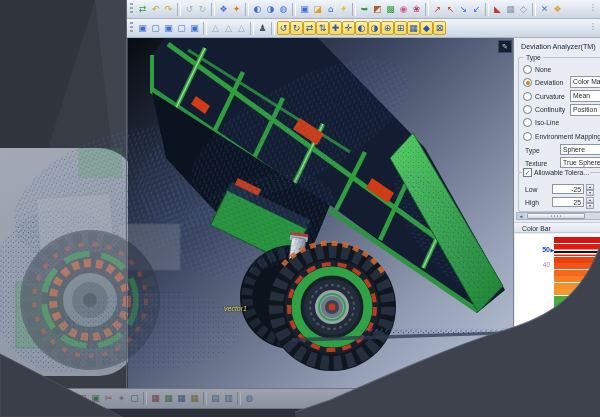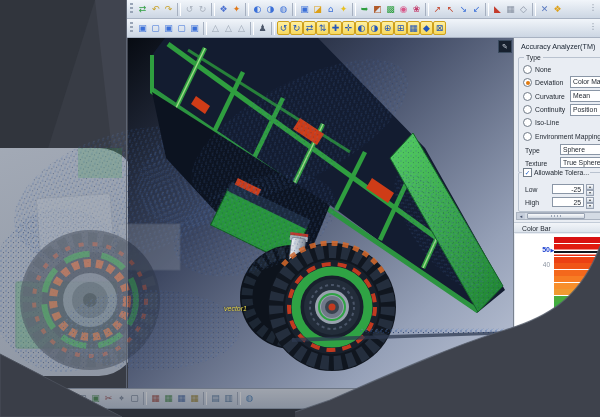--- a/index.html
+++ b/index.html
@@ -286,21 +286,21 @@
       <span class="ic hl" style="color: rgb(34, 85, 187);">⊕</span>
       <span class="ic hl" style="color: rgb(34, 85, 187);">⊞</span>
       <span class="ic hl" style="color: rgb(34, 85, 187);">▦</span>
       <span class="ic hl" style="color: rgb(34, 85, 187);">◆</span>
       <span class="ic hl" style="color: rgb(34, 85, 187);">⊠</span>
     </div>
   <span class="more">⋮</span>
 </div>
 
 <div id="panel">
-  <div class="ptitle">Accuracy Analyzer(TM)</div>
+  <div class="ptitle">Deviation Analyzer(TM)</div>
 
   <div class="gbox" id="gbox-type">
     <span class="gleg">Type</span>
   </div>
   <div class="prow" style="top:27px">
     <span class="radio"></span>
     <span>None</span>
   </div>
   <div class="prow" style="top:40px">
     <span class="radio on"></span>

